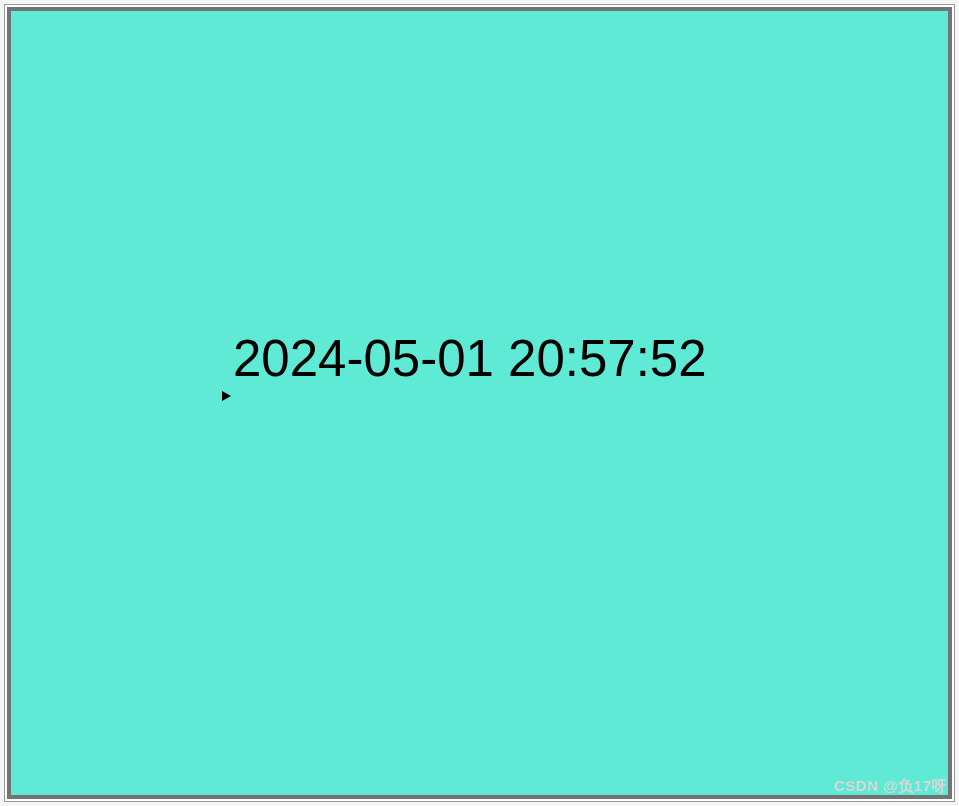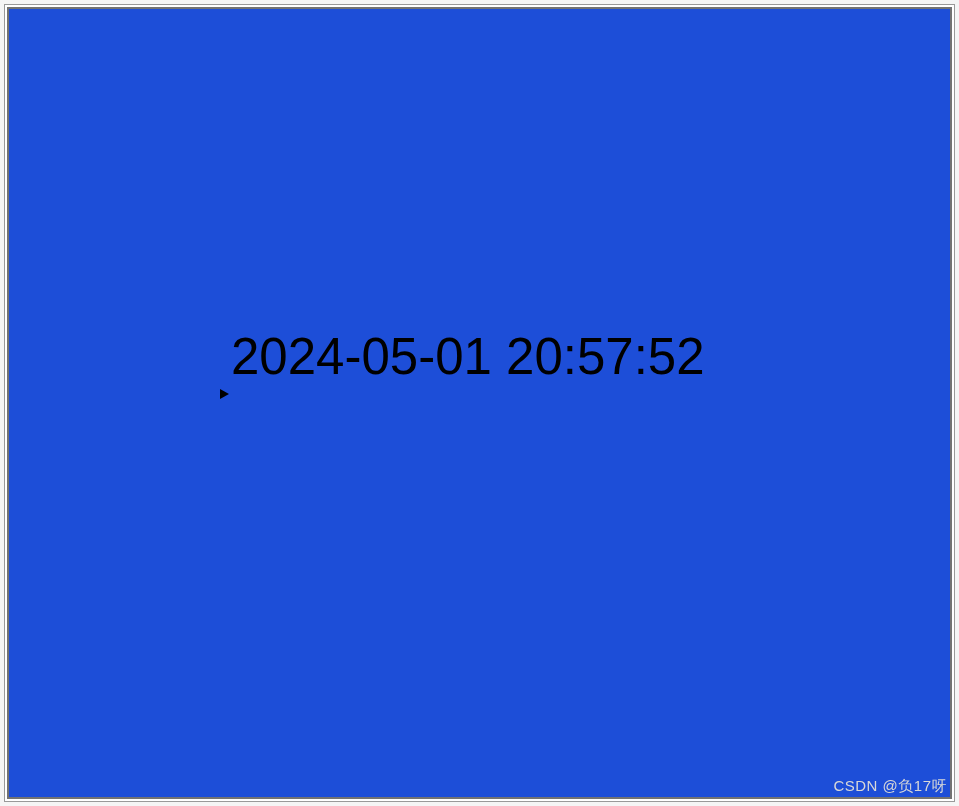--- a/index.html
+++ b/index.html
@@ -22,22 +22,22 @@
       height: 798px;
       border: 1px solid #999;
       background: #fff;
     }
     .inner-frame {
       position: absolute;
       top: 2px;
       left: 2px;
       right: 2px;
       bottom: 2px;
-      border: 2px solid #737373;
-      background: #1d4ed8;
+      border: 4px solid #737373;
+      background: #5eead4;
       padding-left: 48px;
     }
     .datetime-text {
       position: absolute;
       top: 318px;
       left: 222px;
       font-size: 51px;
       font-weight: 400;
       color: #000;
       letter-spacing: 0px;
@@ -53,20 +53,21 @@
       border-bottom: 5px solid transparent;
       border-left: 9px solid #000;
     }
     .watermark {
       position: absolute;
       bottom: 10px;
       right: 12px;
       font-size: 15px;
       color: #d8d8d8;
       letter-spacing: 0.5px;
+      font-weight: bold;
     }
   </style>
 </head>
 <body>
 
 <div class="outer-frame">
   <div class="inner-frame">
     <div class="datetime-text">2024-05-01 20:57:52</div>
     <div class="cursor-caret"></div>
   </div>

